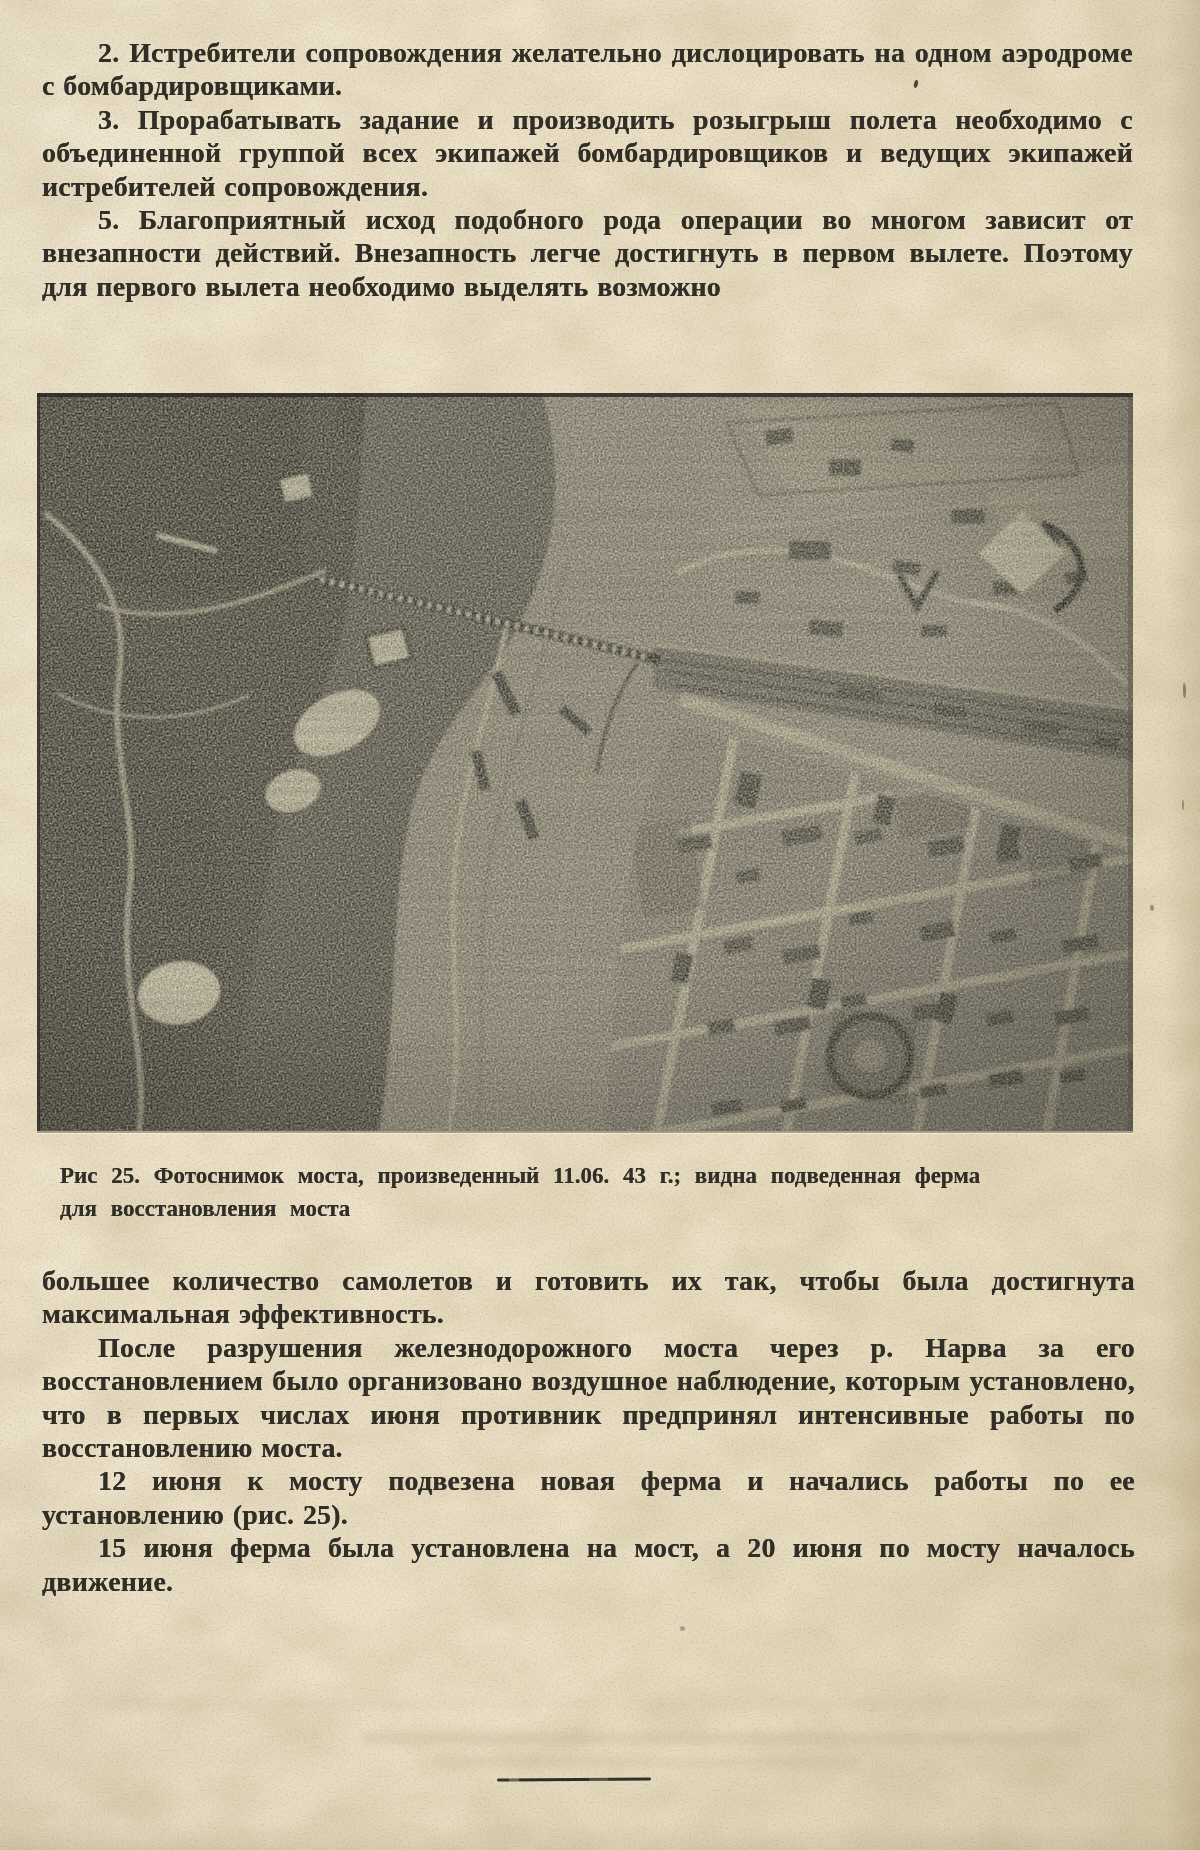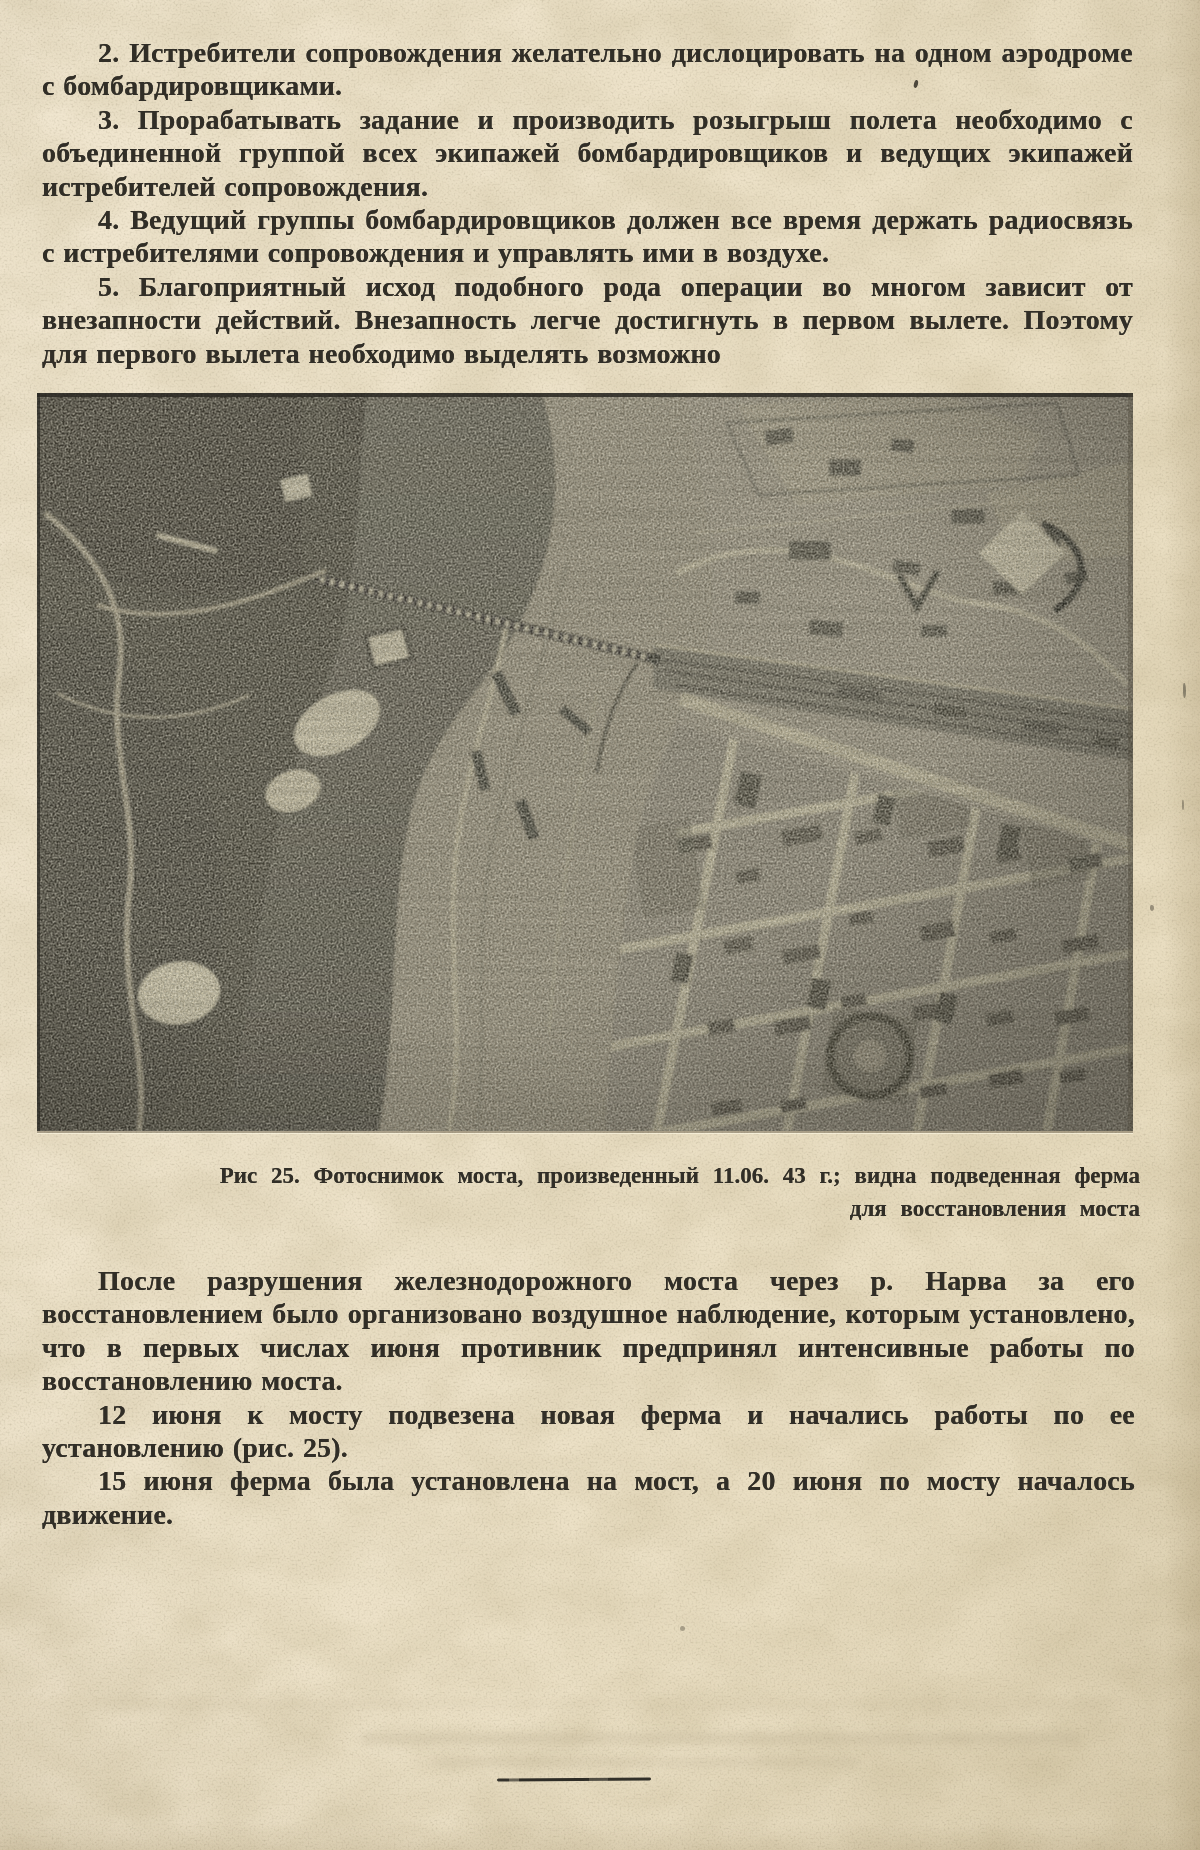--- a/index.html
+++ b/index.html
@@ -22,21 +22,21 @@
   #text-top{top:36px;}
   #text-bottom{top:1264px;width:1093px;}
   .photo{
     position:absolute;left:37px;top:393px;width:1096px;height:738px;
     border-bottom:2px solid rgba(60,52,36,.35);
     box-shadow:0 1px 0 rgba(255,250,230,.6);
   }
   .photo svg{display:block;width:100%;height:100%;}
   .caption{
     position:absolute;left:60px;top:1159px;width:1080px;
-    text-align:right;font-size:23px;line-height:33px;word-spacing:8px;
+    text-align:left;font-size:23px;line-height:33px;word-spacing:8px;
     text-shadow:0 0 .4px rgba(49,46,39,.8);
   }
   .end-rule{
     position:absolute;left:497px;top:1778px;width:154px;height:3px;
     background:linear-gradient(90deg,#35332c 0 8%,rgba(53,51,44,.7) 8% 14%,#2f2d27 14% 60%,rgba(47,45,39,.8) 60% 72%,#33312a 72% 100%);
     transform:rotate(-.35deg);border-radius:2px;z-index:2;
   }
   .bleed{position:absolute;background:#b4a88a;filter:blur(4px);border-radius:8px;z-index:1;}
   #bleed1{left:360px;top:1733px;width:720px;height:11px;opacity:.28;}
   #bleed2{left:430px;top:1757px;width:430px;height:10px;opacity:.22;}
@@ -79,21 +79,20 @@
 
 <div class="bleed" id="bleed1"></div>
 <div class="bleed" id="bleed2"></div>
 <div class="bleed" id="bleed3"></div>
 
 <main class="content">
 
   <section class="textblock" id="text-top">
     <p>2. Истребители сопровождения желательно дислоцировать на одном аэродроме с бомбардировщиками.</p>
     <p>3. Прорабатывать задание и производить розыгрыш полета необходимо с объединенной группой всех экипажей бомбардировщиков и ведущих экипажей истребителей сопровождения.</p>
-    <p>4. Ведущий группы бомбардировщиков должен все время держать радиосвязь с истребителями сопровождения и управлять ими в воздухе.</p>
     <p>5. Благоприятный исход подобного рода операции во многом зависит от внезапности действий.  Внезапность легче достигнуть в первом вылете.  Поэтому для первого вылета необходимо выделять возможно</p>
   </section>
 
   <figure style="margin:0">
     <div class="photo">
       <svg viewBox="0 0 1096 738" preserveAspectRatio="none">
         <defs>
           <linearGradient id="riverG" x1="0" y1="0" x2="0" y2="1">
             <stop offset="0" stop-color="#5a574c"></stop>
             <stop offset="0.55" stop-color="#514e43"></stop>
@@ -288,20 +287,21 @@
         <rect x="1091" y="0" width="5" height="738" fill="#4c4839" opacity="0.35"></rect>
       </svg>
     </div>
     <figcaption class="caption">
       <div>Рис 25. Фотоснимок моста, произведенный 11.06. 43 г.; видна подведенная ферма</div>
       <div>для восстановления моста</div>
     </figcaption>
   </figure>
 
   <section class="textblock" id="text-bottom">
+    <p class="noindent">большее количество самолетов и готовить их так,  чтобы была достигнута максимальная эффективность.</p>
     <p>После разрушения железнодорожного моста через р. Нарва за его восстановлением было организовано воздушное наблюдение,  которым установлено,  что в первых числах июня противник предпринял интенсивные работы по восстановлению моста.</p>
     <p>12 июня к мосту подвезена новая ферма  и начались работы по ее установлению (рис. 25).</p>
     <p>15 июня ферма была установлена на мост, а 20 июня по мосту началось движение.</p>
   </section>
 
   <div class="end-rule"></div>
 
   <span class="speck" id="speck1"></span>
   <span class="speck" id="speck2"></span>
   <span class="speck" id="speck3"></span>

